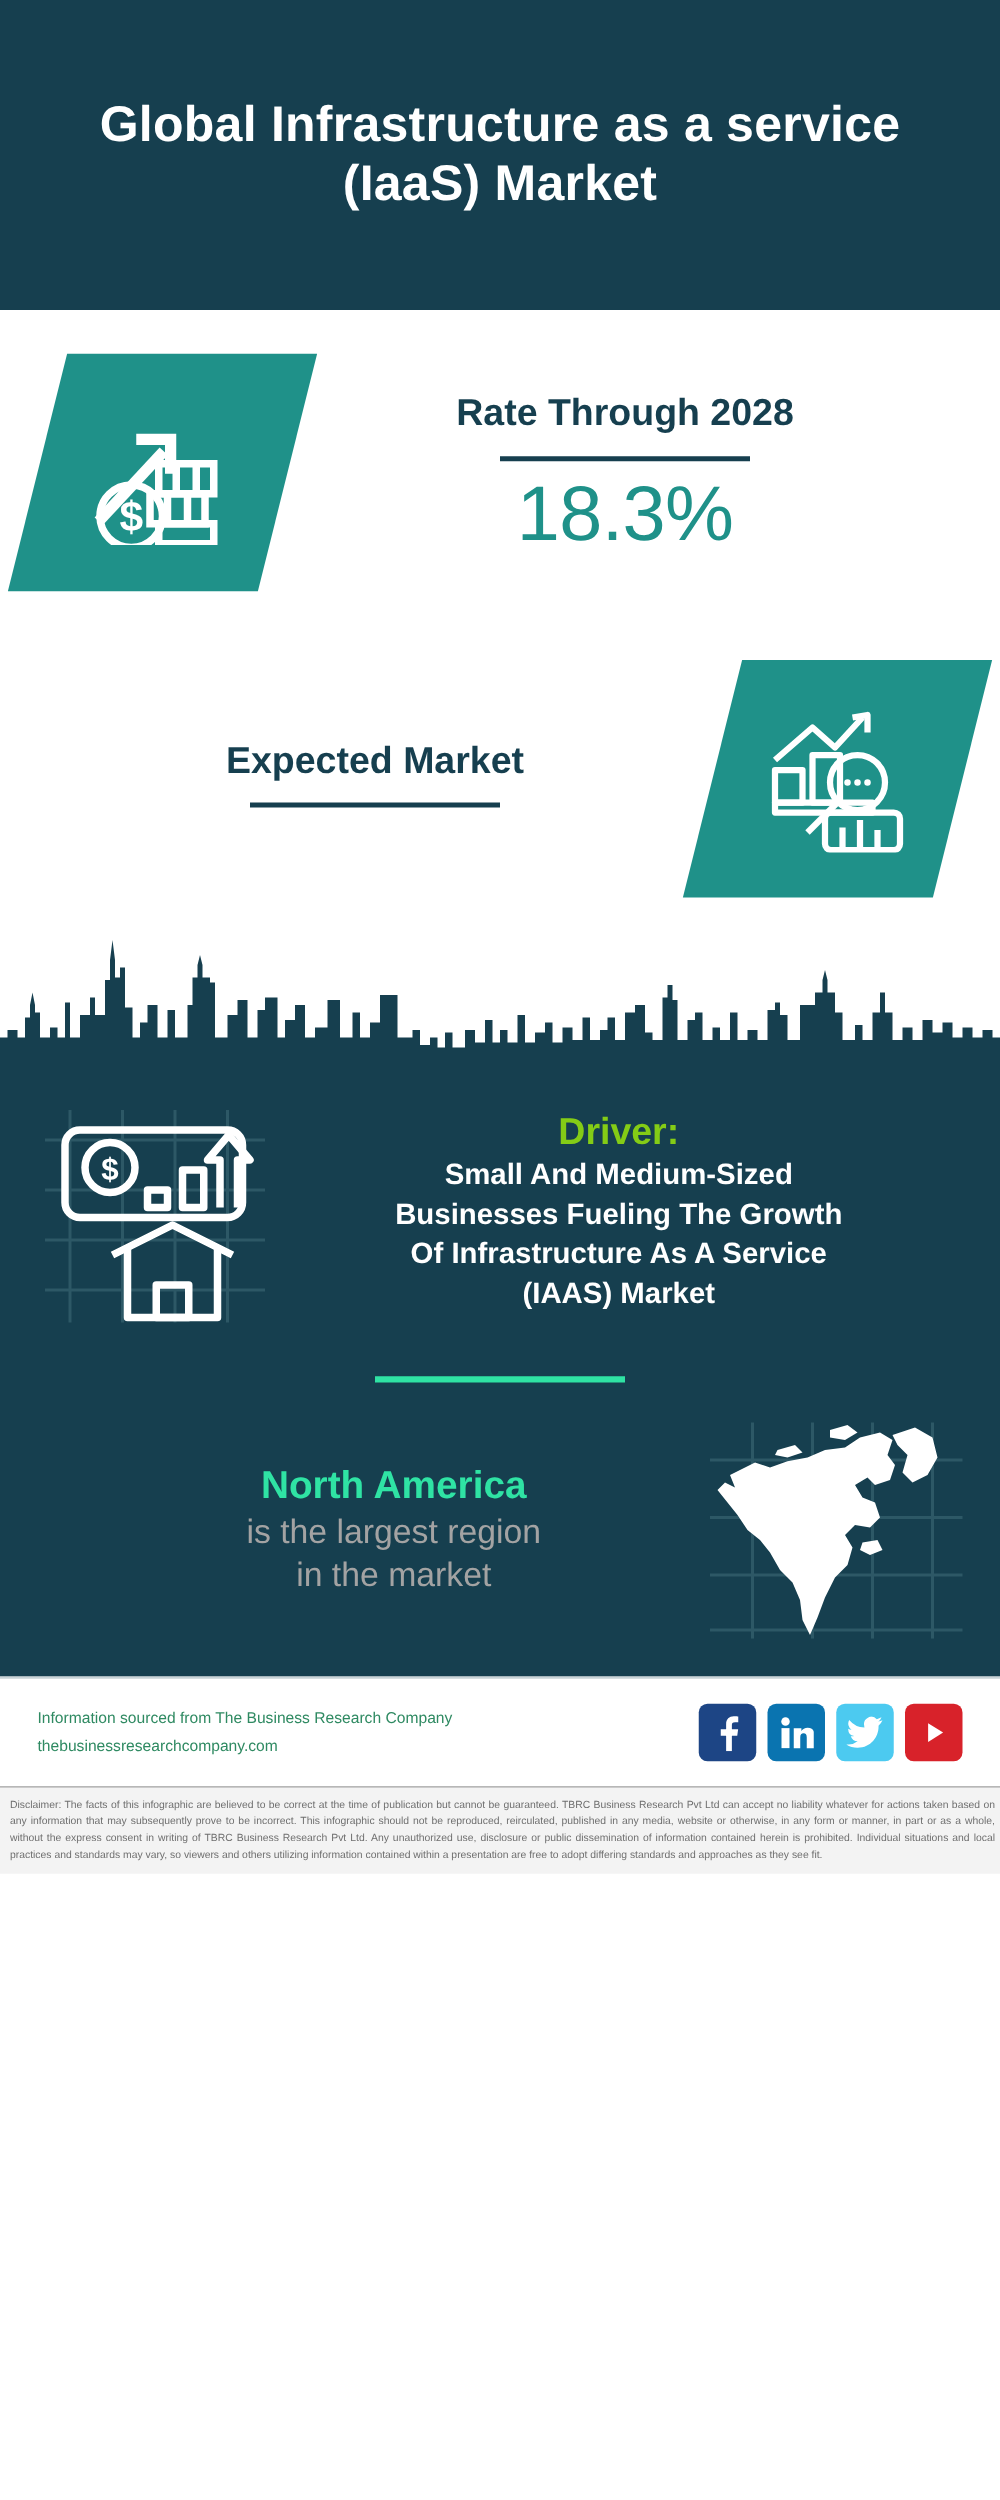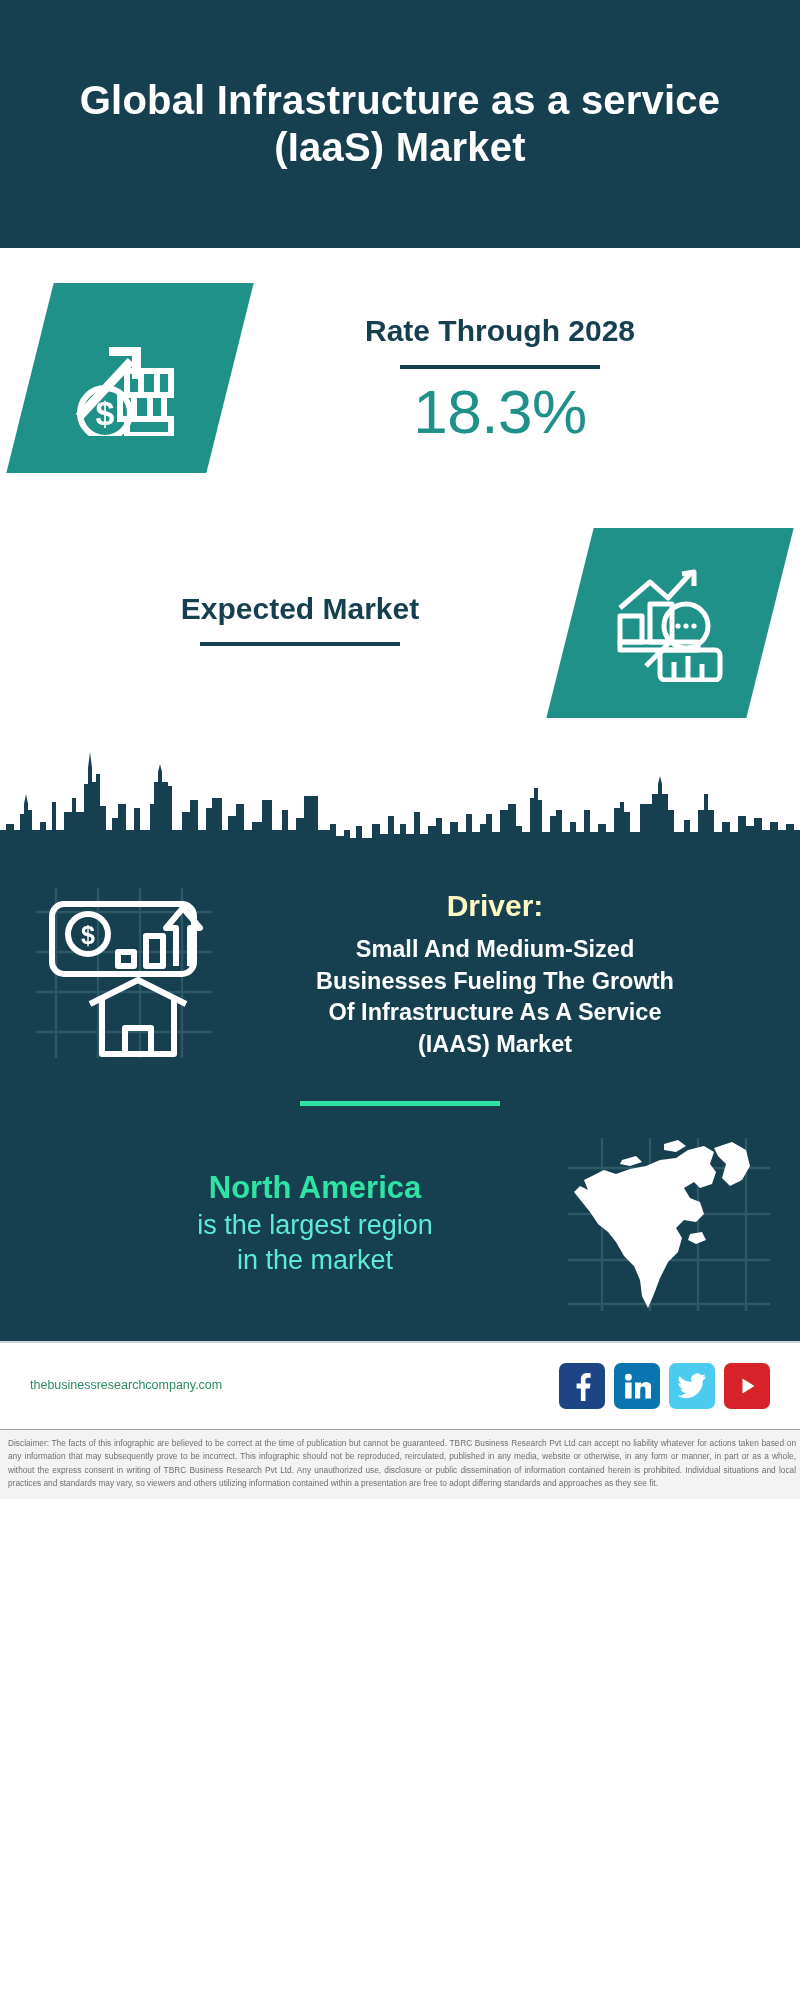--- a/index.html
+++ b/index.html
@@ -78,42 +78,42 @@
     padding-bottom:4px;
   }
 
   .driver-row {
     display:flex; align-items:flex-start;
     padding:14px 26px 0 26px;
   }
   .driver-icon { flex:0 0 190px; height:185px; position:relative; }
   .driver-body { flex:1; text-align:center; padding-top:6px; }
   .driver-label {
-    color:#fef9c3; font-size:30px; font-weight:bold; line-height:1.2;
-    margin-bottom:10px;
+    color:#84cc16; font-size:30px; font-weight:bold; line-height:1.2;
+    margin-bottom:0;
   }
   .driver-text {
     color:#ffffff; font-size:23.5px; font-weight:bold; line-height:1.35;
   }
 
   .divider-green {
     width:200px; height:5px; background:#2fe3a4;
     margin:34px auto 30px;
   }
 
   .region-row {
     display:flex; align-items:center;
     padding:0 26px 26px 26px;
   }
   .region-body { flex:1; text-align:center; padding-left:40px; }
   .region-name {
     color:#2fe3a4; font-size:31px; font-weight:bold; line-height:1.25;
   }
   .region-sub {
-    color:#5eead4; font-size:27px; font-weight:normal; line-height:1.3;
+    color:#a3a3a3; font-size:27px; font-weight:normal; line-height:1.3;
   }
   .region-map { flex:0 0 210px; height:175px; position:relative; }
 
   
   .footer {
     background:#ffffff;
     height:88px;
     display:flex; align-items:center;
     padding:0 30px 0 30px;
     border-top:2px solid #c9d3d7;
@@ -281,20 +281,21 @@
           <path d="M58 24 L72 20 L78 26 L66 30 L56 28 Z"></path>
           <path d="M126 98 L138 96 L142 104 L132 108 L124 104 Z"></path>
         </g>
       </svg>
     </div>
   </div>
 </div>
 
 <div class="footer">
   <div class="source-text">
+    <div class="source-line">Information sourced from The Business Research Company</div>
     <div class="source-line">thebusinessresearchcompany.com</div>
   </div>
   <div class="socials">
     <div class="s-icon s-fb">
       <svg width="26" height="30" viewBox="0 0 26 30">
           <path fill="#ffffff" d="M16.5 30 V17.5 H20.8 L21.5 12.4 H16.5 V9.2 C16.5 7.7 16.9 6.7 19.1 6.7 H21.6 V2.2 C21.2 2.1 19.7 2 18 2 C14.4 2 11.9 4.2 11.9 8.3 V12.4 H7.6 V17.5 H11.9 V30 Z"></path>
         </svg>
     </div>
     <div class="s-icon s-li">
       <svg width="28" height="28" viewBox="0 0 28 28">

